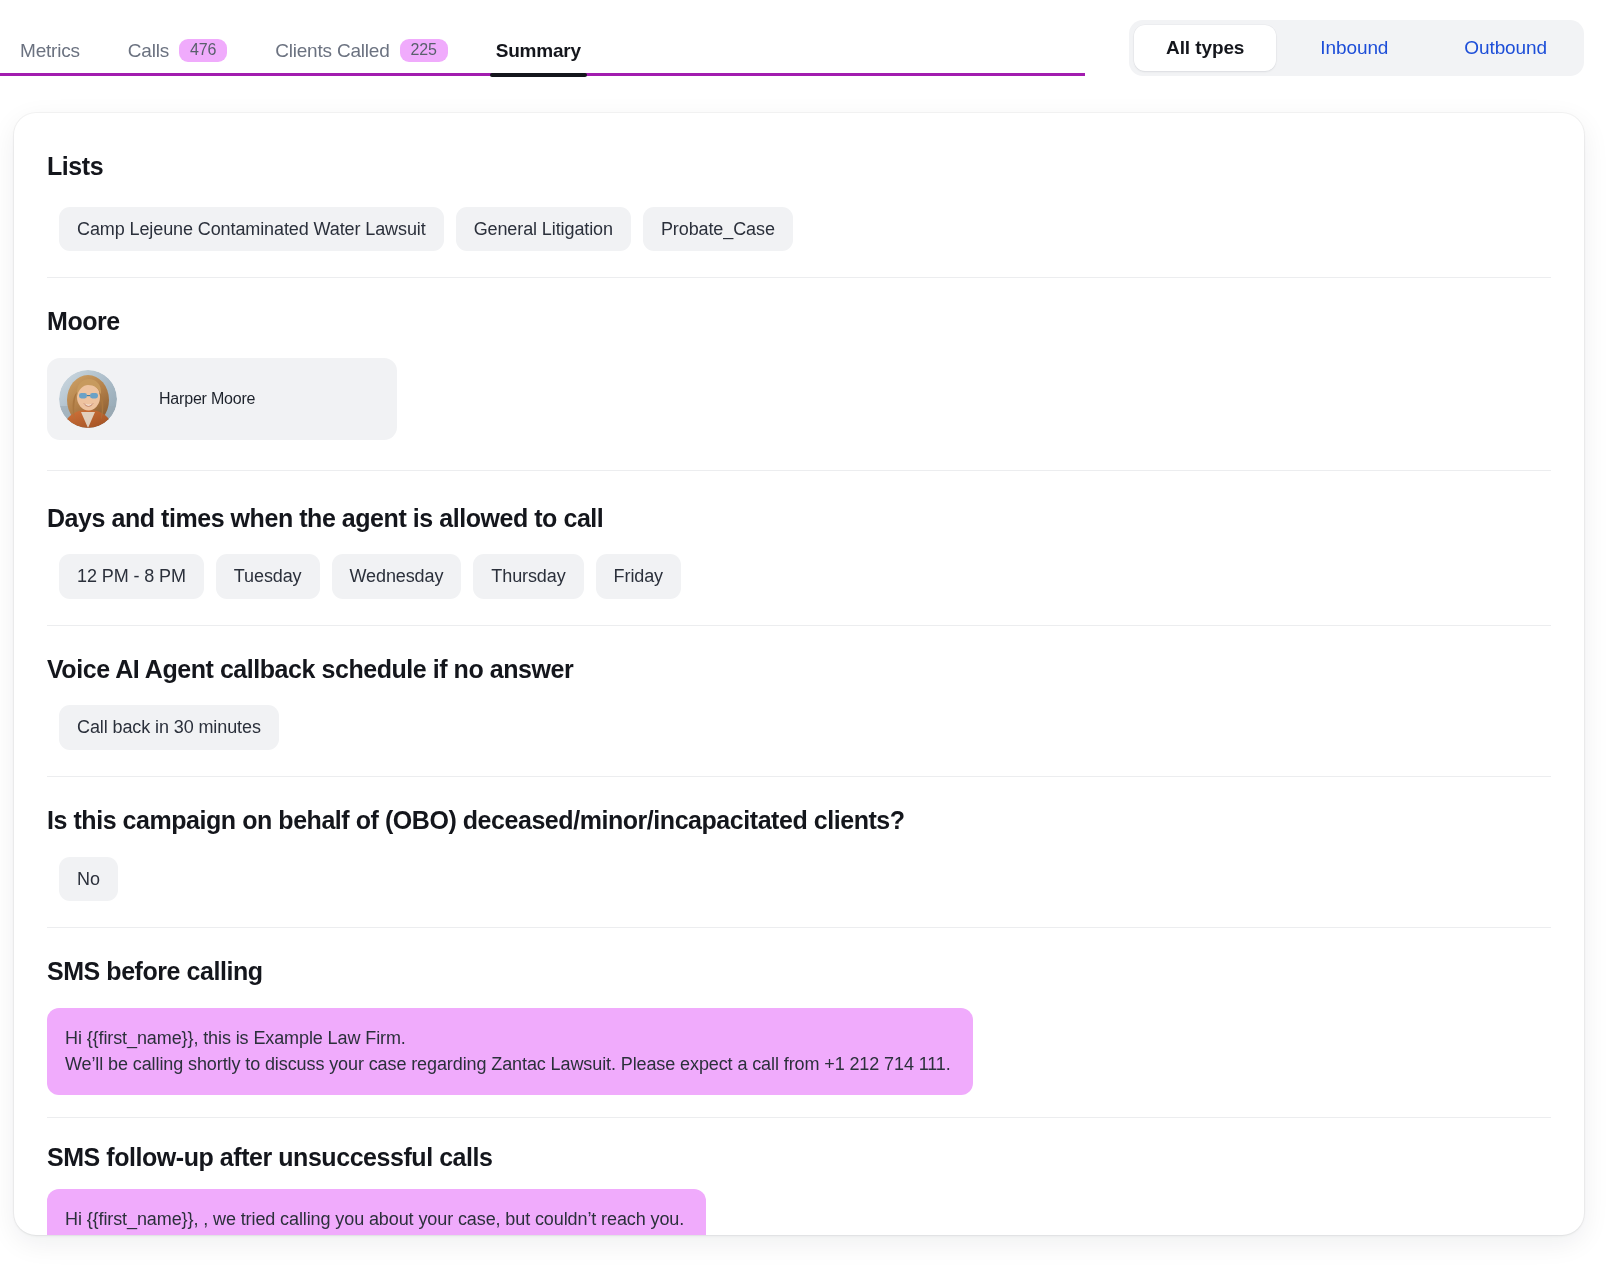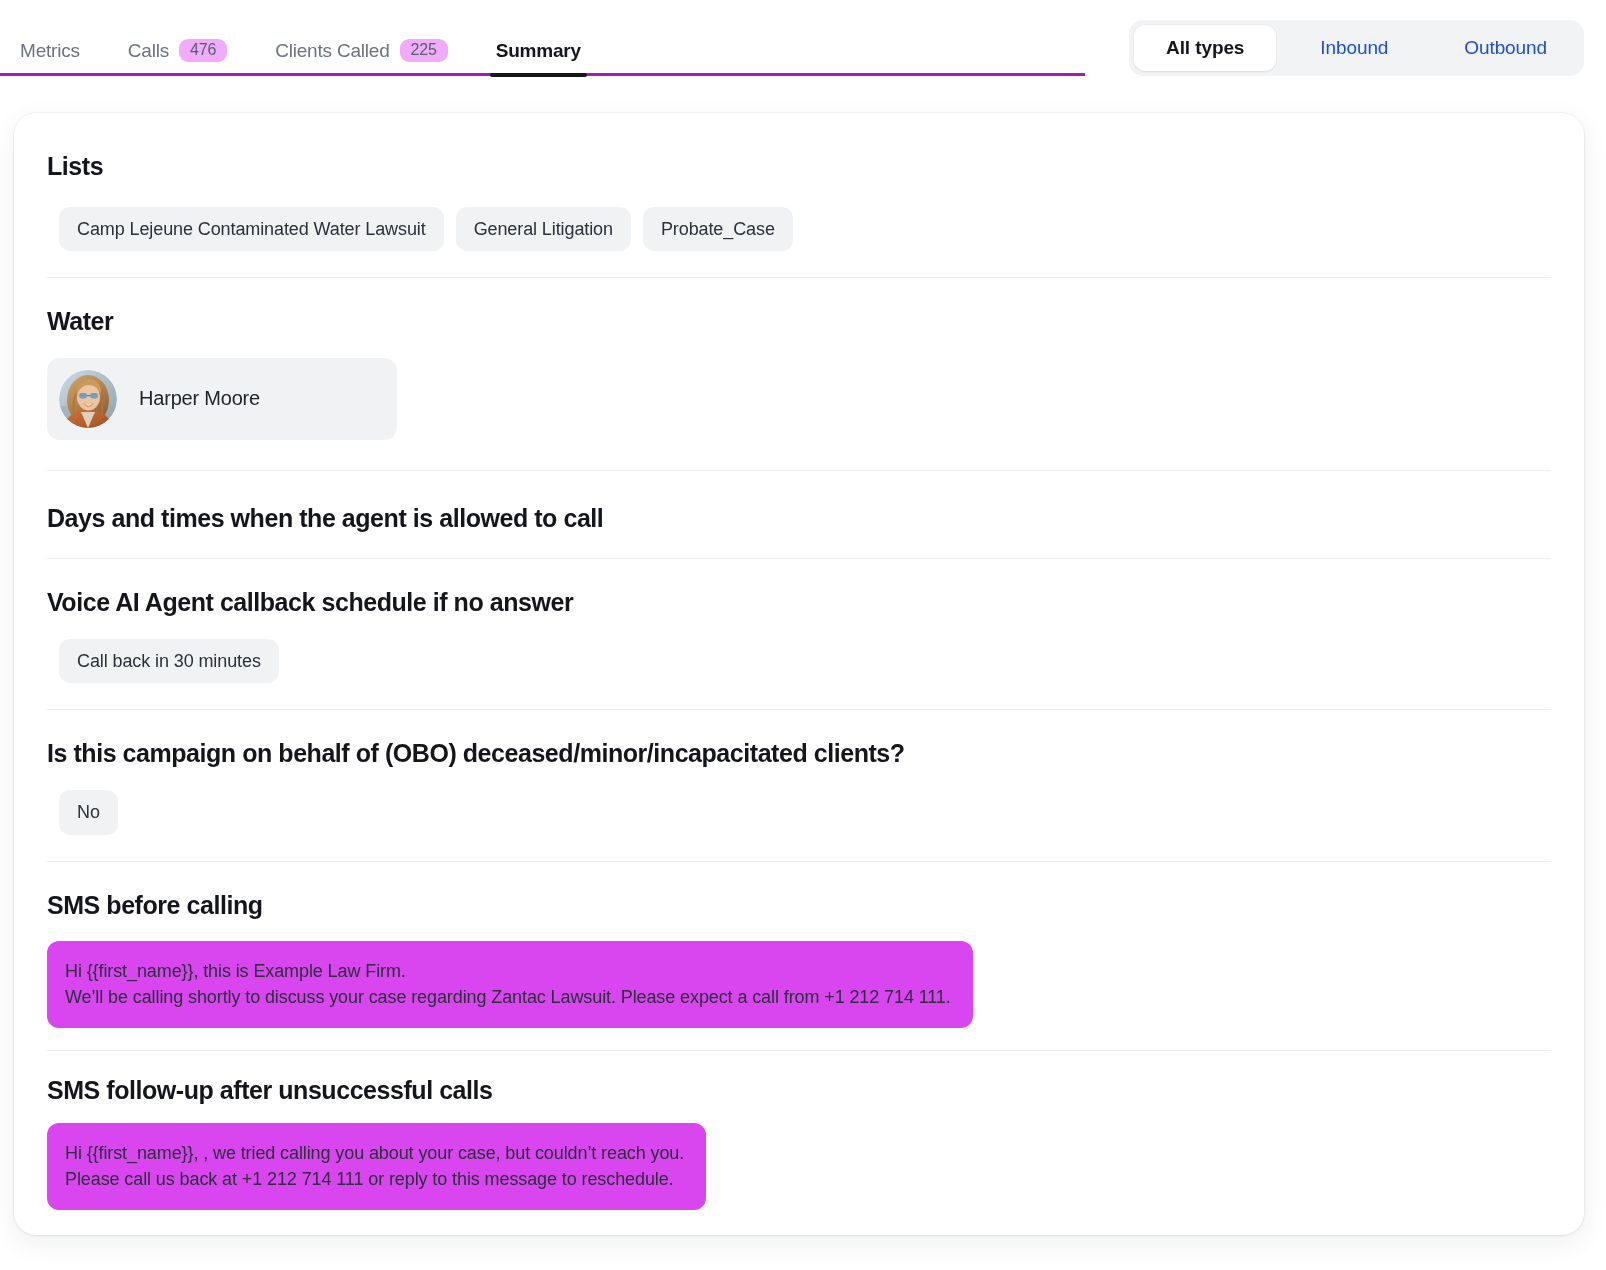--- a/index.html
+++ b/index.html
@@ -182,28 +182,29 @@
   .avatar {
     width: 58px;
     height: 58px;
     border-radius: 50%;
     overflow: hidden;
     flex: 0 0 auto;
     display: block;
   }
 
   .agent-name {
-    font-size: 20px;
+    font-size: 16px;
     color: #1d222b;
     letter-spacing: -0.2px;
+    margin-left: 20px;
   }
 
   
   .msg-box {
-    background: #d946ef;
+    background: #f0abfc;
     border-radius: 12px;
     padding: 17px 22px 18px 18px;
     font-size: 18px;
     color: #2b303b;
     line-height: 1.45;
     display: inline-block;
     letter-spacing: -0.1px;
   }
   .msg-line { display: block; white-space: nowrap; }
   .mt-18 { margin-top: 18px; }
@@ -262,21 +263,21 @@
       <div class="chips mt-26">
         <div class="chip">Camp Lejeune Contaminated Water Lawsuit</div>
         <div class="chip">General Litigation</div>
         <div class="chip">Probate_Case</div>
       </div>
     </div>
 
     <div class="divider mt-26"></div>
 
     <div class="section mt-30">
-      <div class="section-title">Water</div>
+      <div class="section-title">Moore</div>
       <div class="mt-22">
         <div class="agent-card">
           <span class="avatar">
             <svg width="58" height="58" viewBox="0 0 58 58" aria-hidden="true">
               <defs>
                 <clipPath id="avclip">
                     <circle cx="29" cy="29" r="29"></circle>
                   </clipPath>
                 <linearGradient id="bgsky" x1="0" y1="0" x2="1" y2="1">
                   <stop offset="0%" stop-color="#cfdbe3"></stop>
@@ -319,20 +320,27 @@
           </span>
           <span class="agent-name">Harper Moore</span>
         </div>
       </div>
     </div>
 
     <div class="divider mt-30"></div>
 
     <div class="section mt-34">
       <div class="section-title">Days and times when the agent is allowed to call</div>
+      <div class="chips mt-22">
+        <div class="chip">12 PM - 8 PM</div>
+        <div class="chip">Tuesday</div>
+        <div class="chip">Wednesday</div>
+        <div class="chip">Thursday</div>
+        <div class="chip">Friday</div>
+      </div>
     </div>
 
     <div class="divider mt-26"></div>
 
     <div class="section mt-30">
       <div class="section-title">Voice AI Agent callback schedule if no answer</div>
       <div class="chips mt-22">
         <div class="chip">Call back in 30 minutes</div>
       </div>
     </div>

